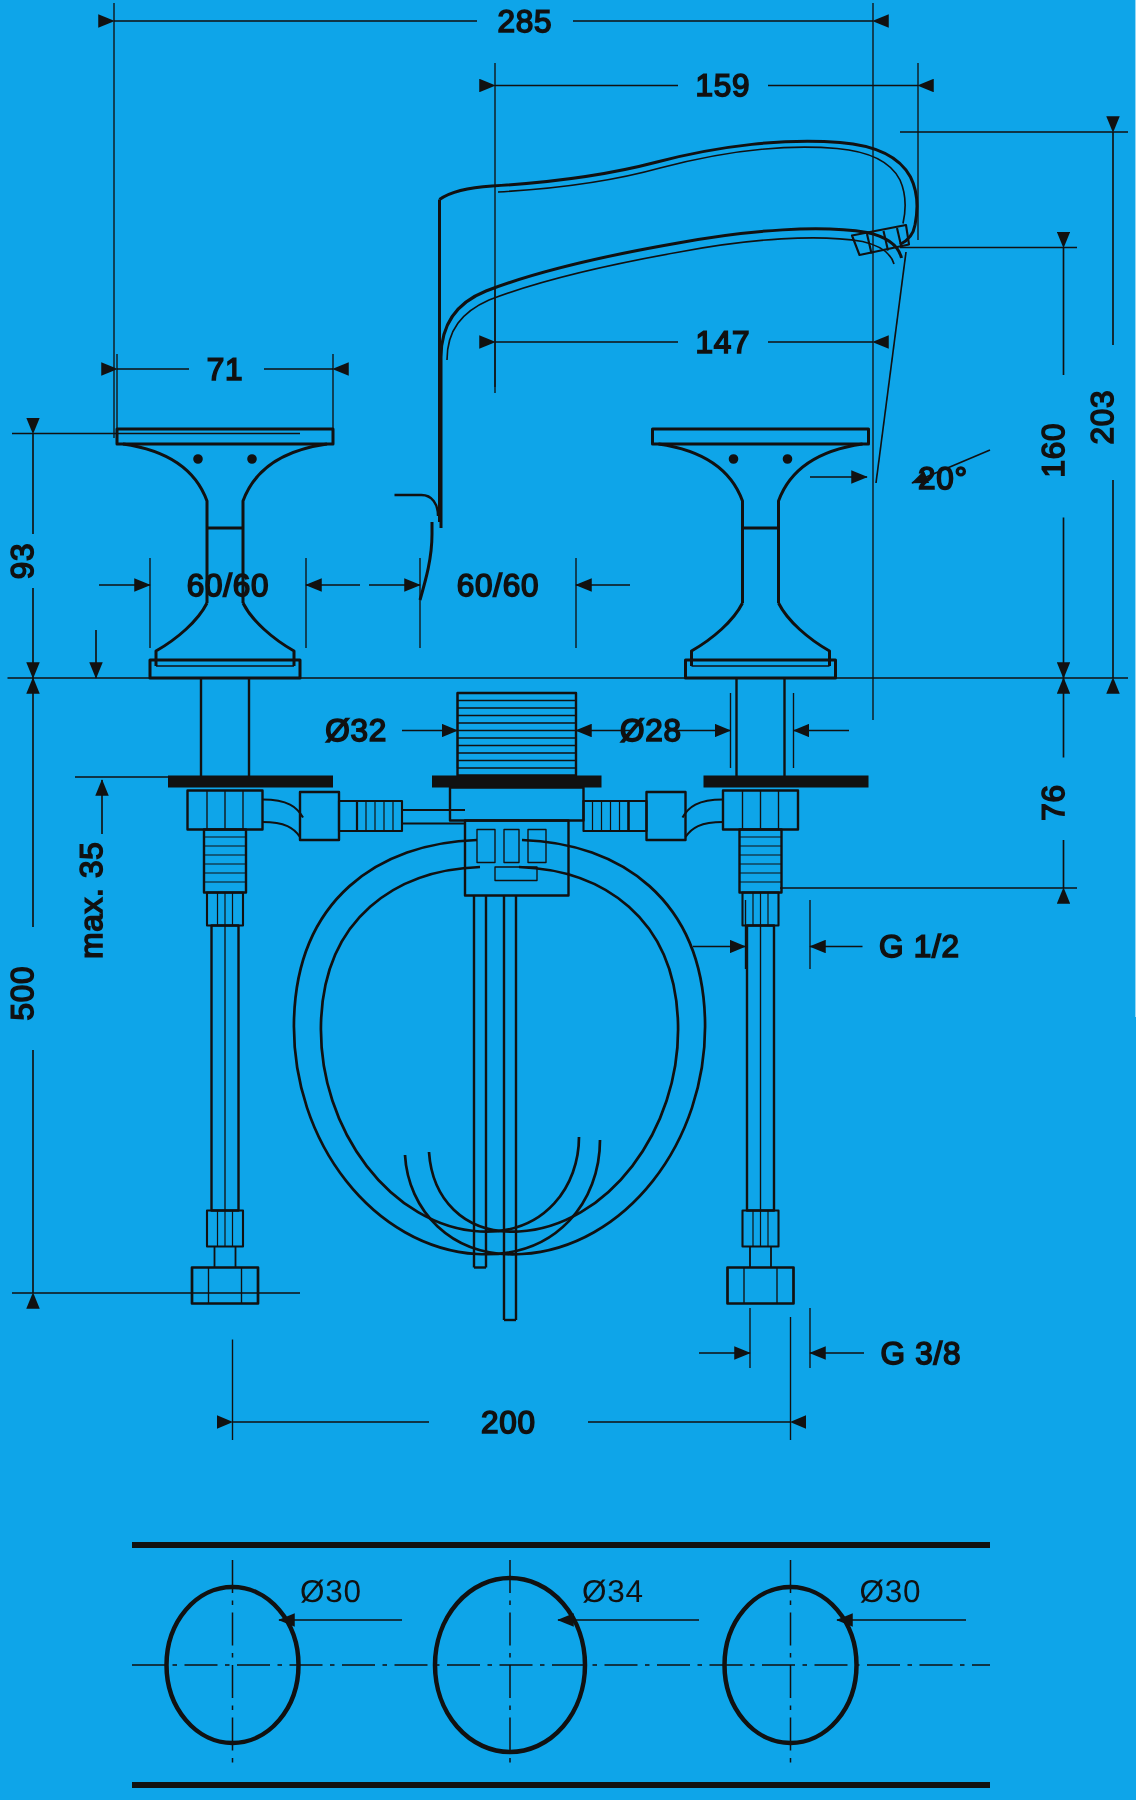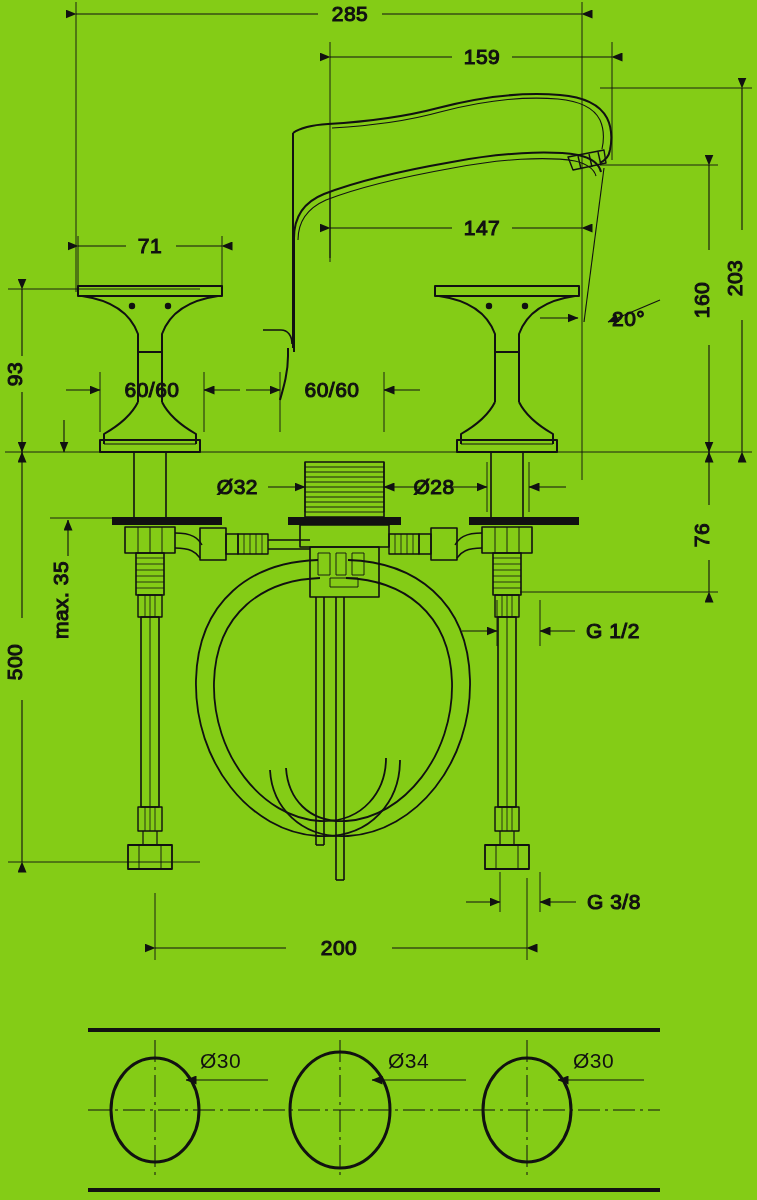--- a/index.html
+++ b/index.html
@@ -1,17 +1,17 @@
 <!DOCTYPE html>
 <html><head>
 <meta charset="utf-8">
 <style>
   html,body{margin:0;padding:0;background:#ffffff;}
   body{font-family:"DejaVu Sans Condensed","Liberation Sans",sans-serif;}
-  #stage{position:relative;width:757px;height:1200px;background:#84cc16;overflow:hidden;}
+  #stage{position:relative;width:757px;height:1200px;background:#0ea5e9;overflow:hidden;}
   #stage svg{position:absolute;left:0;top:0;}
   .dimtext{font-family:"Liberation Sans",sans-serif;font-size:21px;fill:#111;
            letter-spacing:0.5px;}
 </style>
 </head>
 <body>
 
 <div id="stage">
 
 <svg width="757" height="1200" viewBox="0 0 757 1200">

